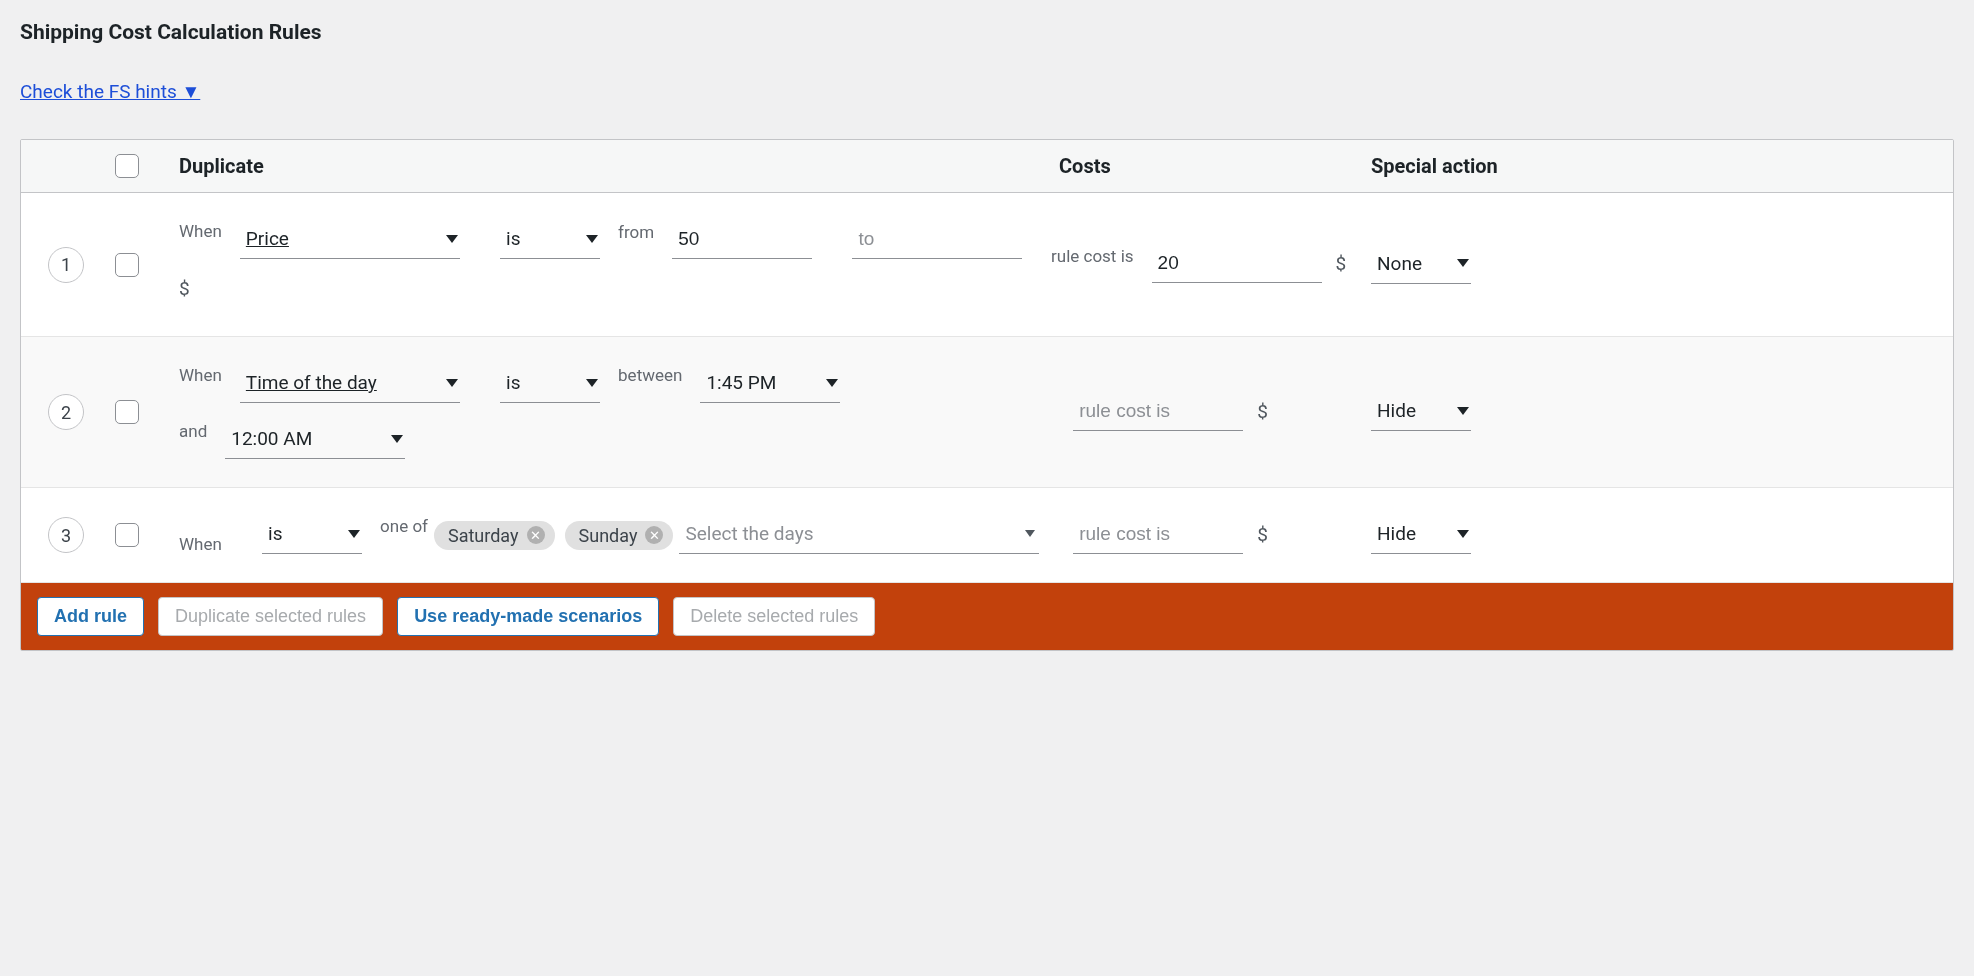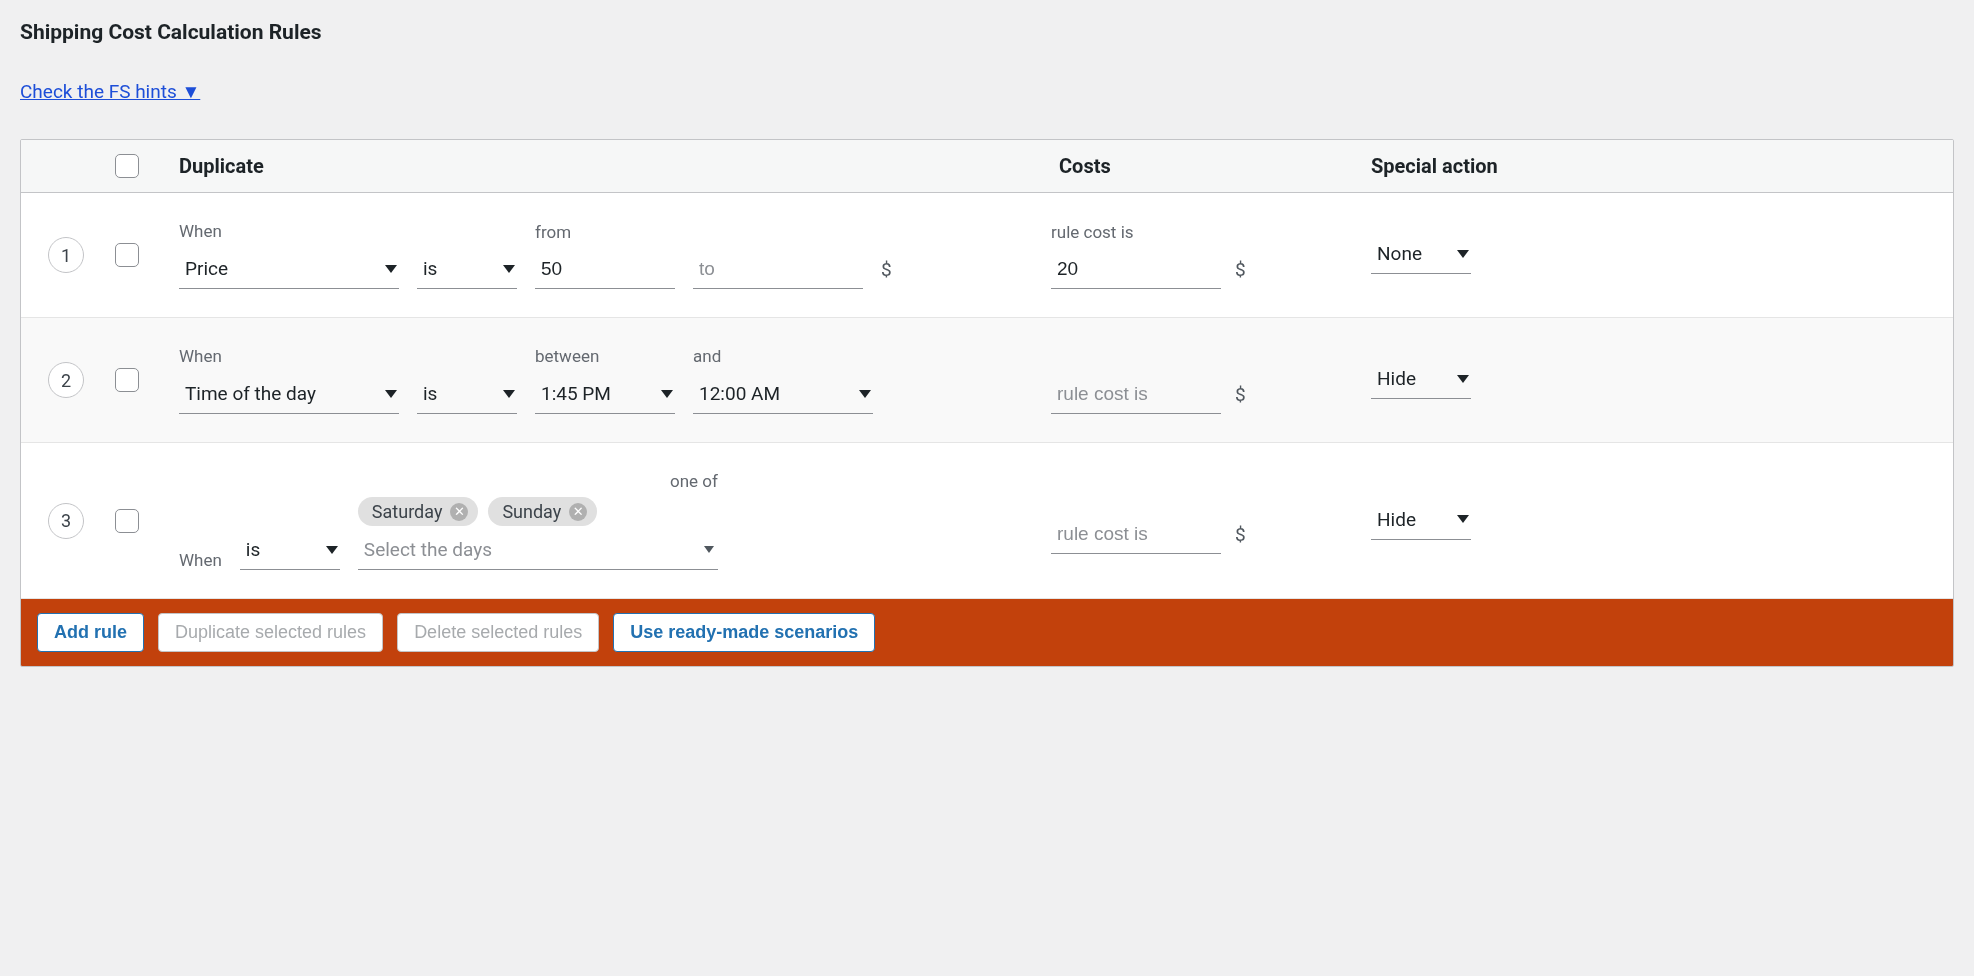--- a/index.html
+++ b/index.html
@@ -81,38 +81,38 @@
   justify-content: center;
   font-size: 18px;
   color: #3c434a;
   background: #fff;
 }
 .row-check-cell { display:flex; justify-content:flex-start; padding-left:4px; }
 
 .conditions-cell { padding-left: 8px; }
 .cond-line { display:flex; align-items: flex-end; gap: 18px; flex-wrap: wrap; }
 
-.field { display:flex; flex-direction: column; gap: 10px; }
+.field { display:flex; flex-direction: row; gap: 18px; }
 .field-label {
   font-size: 17px;
   color: #646970;
 }
 .underline-select, .underline-input {
   border: none;
   border-bottom: 1px solid #8c8f94;
   background: transparent;
   font-size: 19px;
   padding: 6px 2px 8px 6px;
   color: #1d2327;
   outline: none;
 }
 .underline-select { display:flex; align-items:center; justify-content:space-between; gap:10px; cursor:pointer; }
 .underline-input::placeholder { color: #8c8f94; }
 
-.w-when { width: 220px; }
+.w-when { width: 220px; text-decoration: underline; }
 .w-is { width: 100px; }
 .w-from { width: 140px; }
 .w-to { width: 170px; }
 .w-time { width: 140px; }
 .w-time2 { width: 180px; }
 .w-cost { width: 170px; }
 .w-special { width: 100px; }
 
 .dollar {
   font-size: 19px;
@@ -362,19 +362,19 @@
       <div class="underline-select w-special">
         <span>Hide</span>
         <span class="caret"></span>
       </div>
     </div>
   </div>
 
   <div class="footer-bar">
     <button class="btn btn-primary">Add rule</button>
     <button class="btn btn-secondary">Duplicate selected rules</button>
+    <button class="btn btn-primary">Use ready-made scenarios</button>
     <button class="btn btn-secondary">Delete selected rules</button>
-    <button class="btn btn-primary">Use ready-made scenarios</button>
   </div>
 </div>
 
 
 
 
 </body></html>

